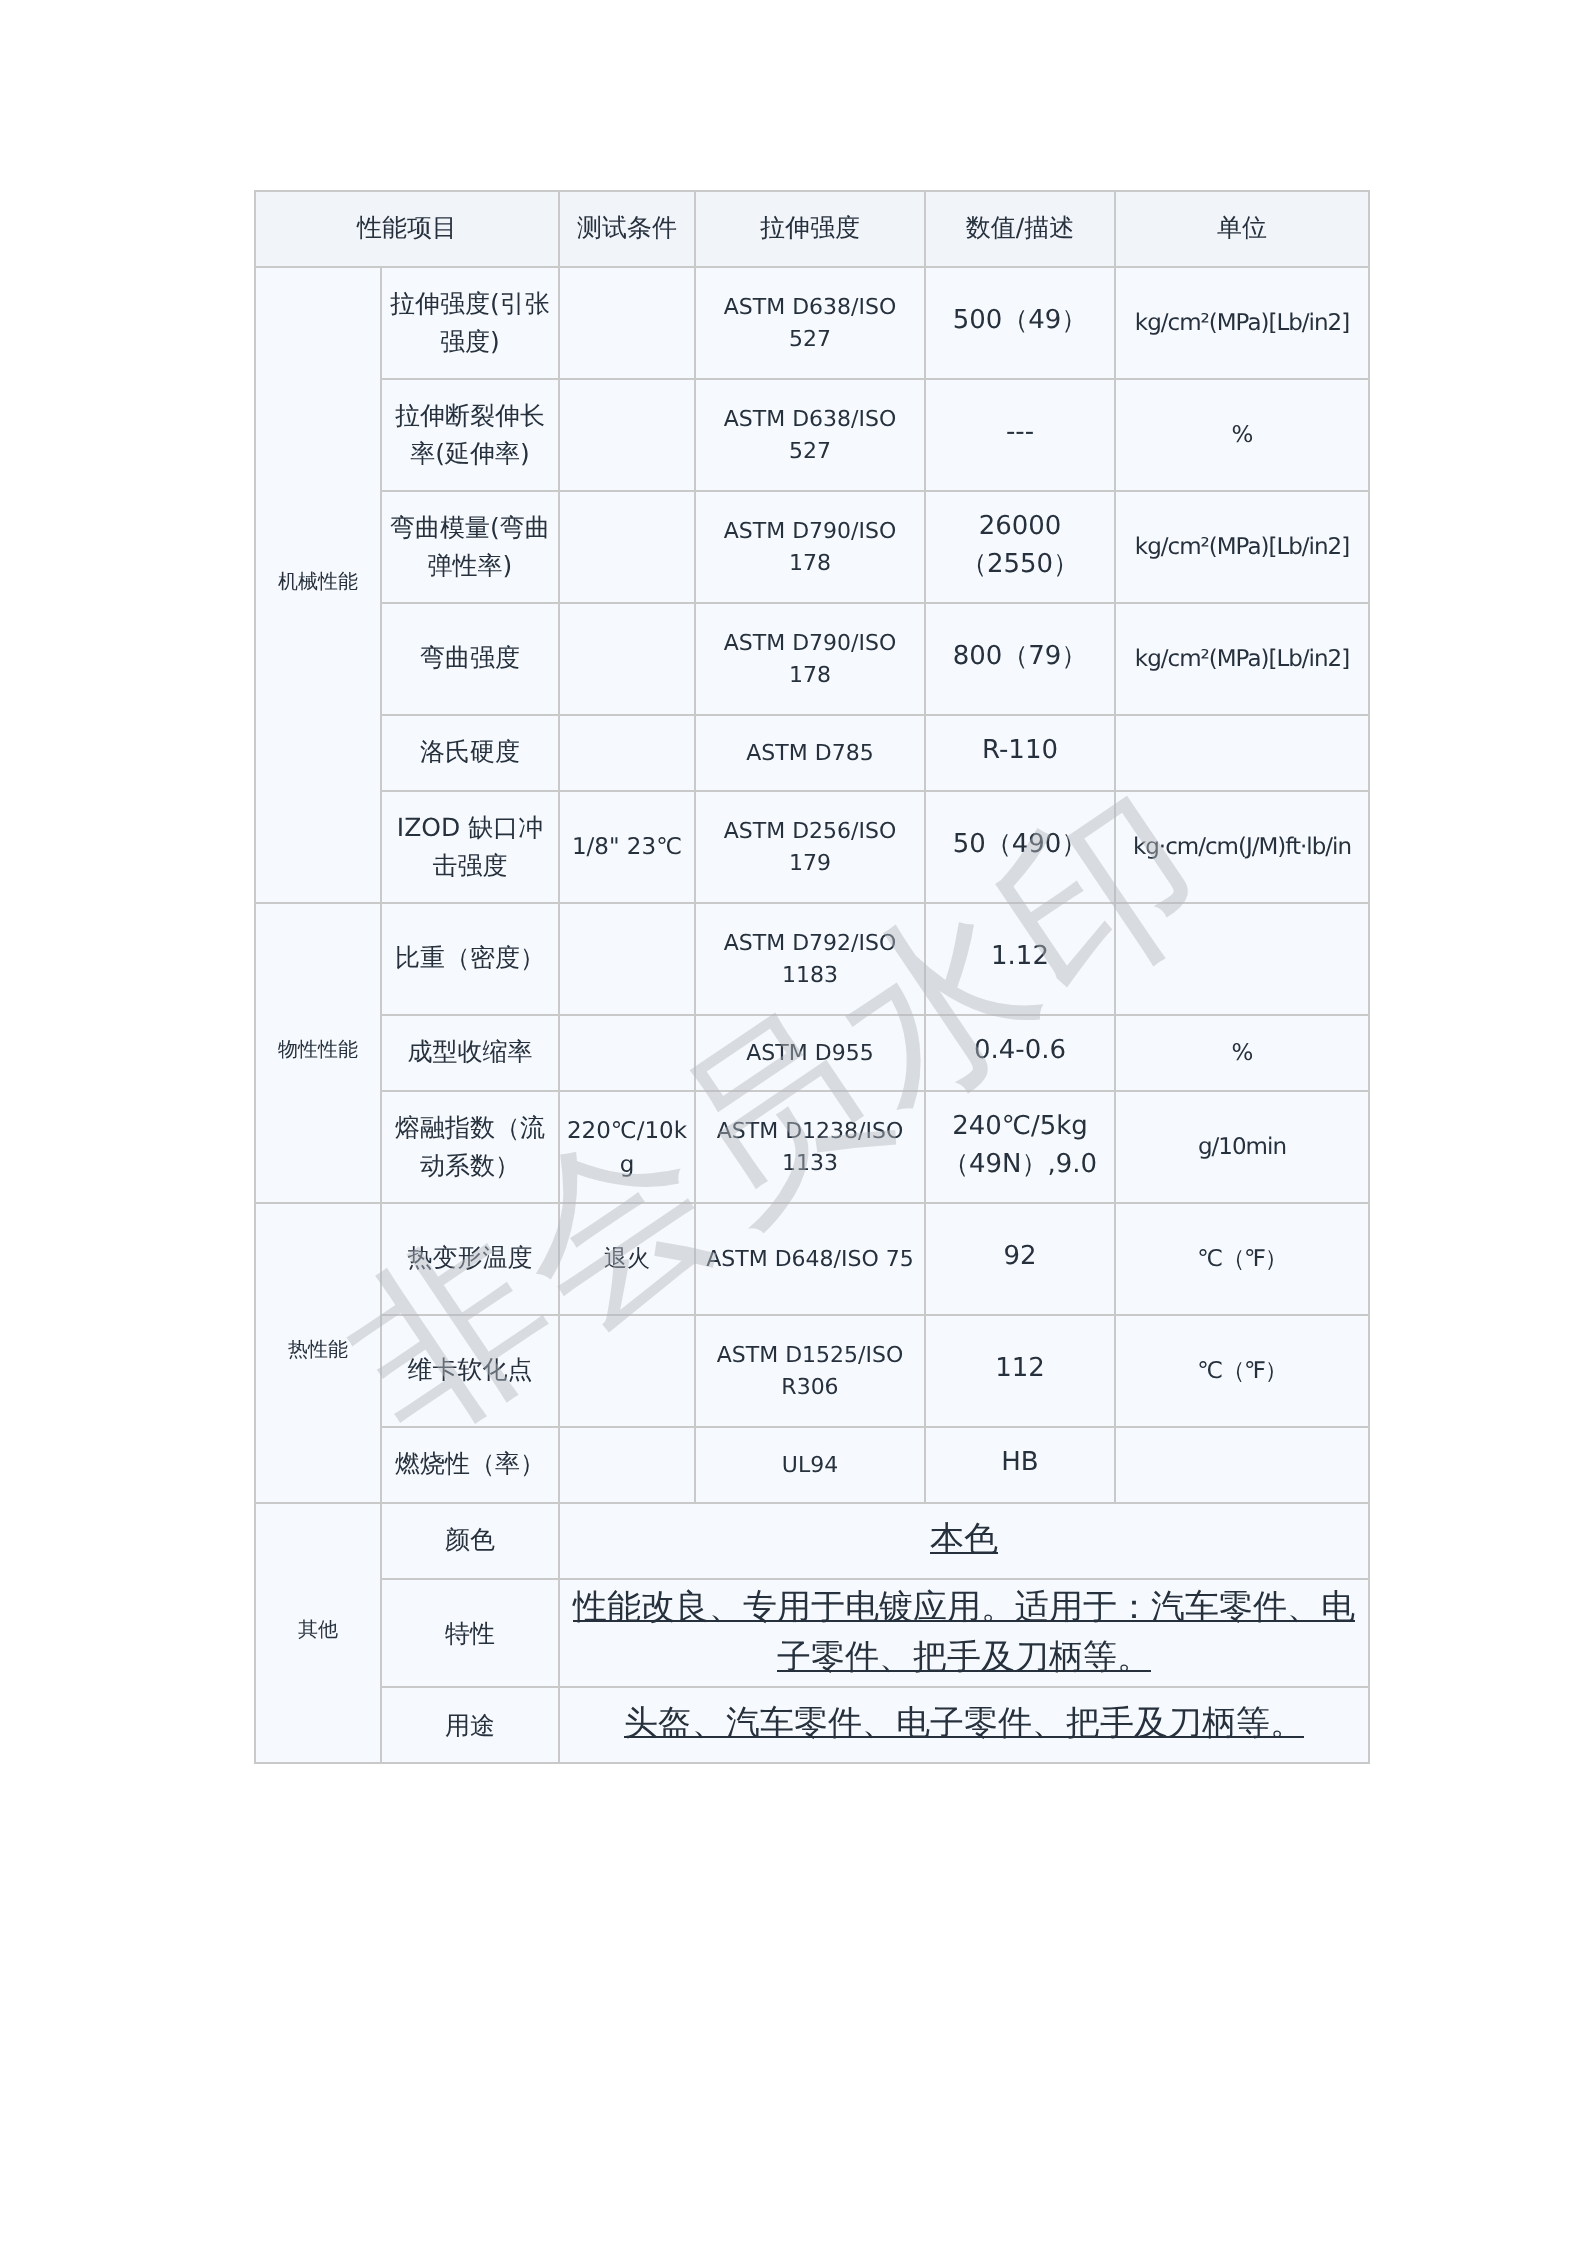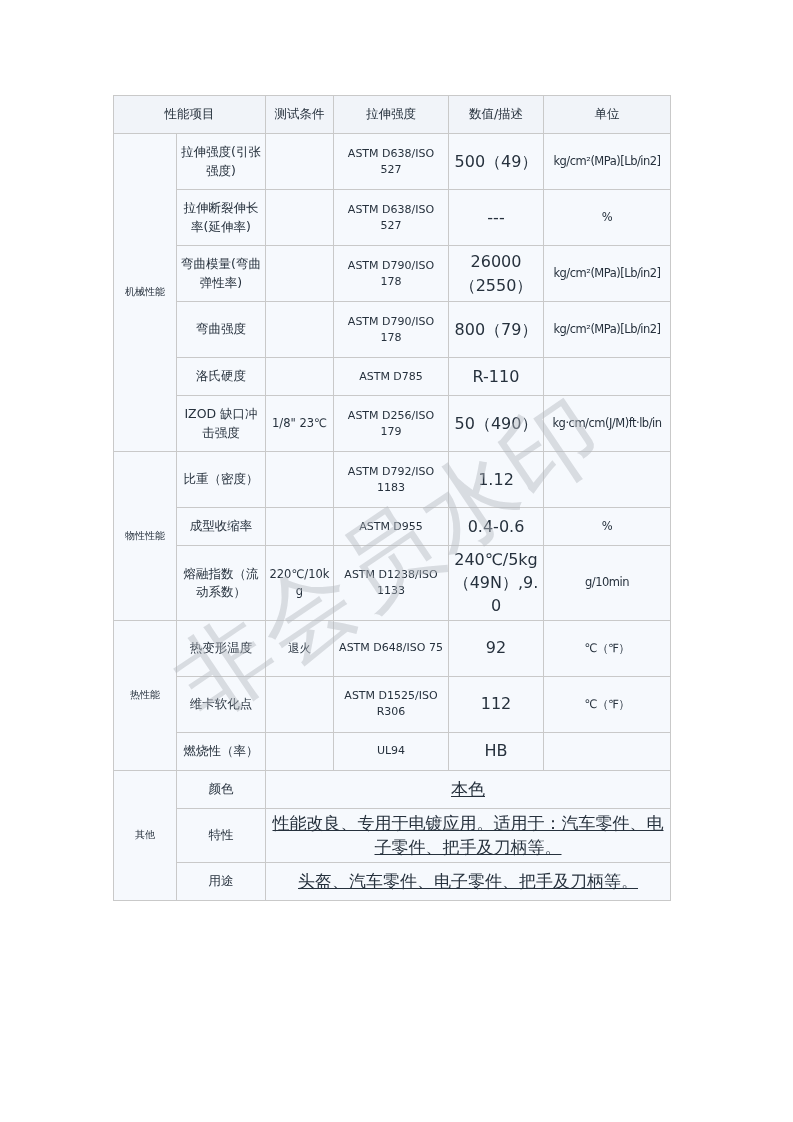--- a/index.html
+++ b/index.html
@@ -1,41 +1,41 @@
 <!DOCTYPE html>
 <html><head>
 <meta charset="utf-8">
 <style>
   html, body { margin:0; padding:0; background:#ffffff; }
   body { width:793px; height:1122px; font-family:"DejaVu Sans", sans-serif; }
   .page { position:relative; width:793px; height:1122px; overflow:hidden; background:#ffffff; }
 
   table.spec {
-    position:absolute; left:113px; top:95px;
+    position:absolute; left:127px; top:95px;
     width:557px; border-collapse:collapse; table-layout:fixed;
     color:#26313d; font-size:12.5px; line-height:1.45;
   }
   table.spec th, table.spec td {
     border:1px solid #c9c9c9;
     background:#f6f9fd;
     text-align:center; vertical-align:middle;
     font-weight:normal;
     padding:2px 3px;
     overflow:hidden;
     word-break:break-word;
   }
   table.spec th { background:#f1f4f9; height:33px; }
   tr.h53 td { height:51px; }
   tr.h35 td { height:33px; }
   tr.h48 td { height:46px; }
   td.group { font-size:10px; }
   td.prop { padding:2px 2px; }
   td.cond { font-size:11.5px; padding:2px 1px; }
   td.method { font-size:11px; padding:2px 2px; }
-  td.val { font-size:16px; padding:2px 2px; }
+  td.val { font-size:13px; padding:2px 2px; }
   td.unit { font-size:11.5px; letter-spacing:-0.5px; padding:2px 1px; }
   td.desc { font-size:17px; padding:2px 8px;text-decoration:underline; }
 
   .watermark {
     position:absolute; left:390px; top:558px;
     transform:translate(-50%,-50%) rotate(-34deg);
     transform-origin:center center;
     font-size:95px; letter-spacing:3px; white-space:nowrap;
     color:rgba(180,185,191,0.45);
     pointer-events:none; z-index:5;

